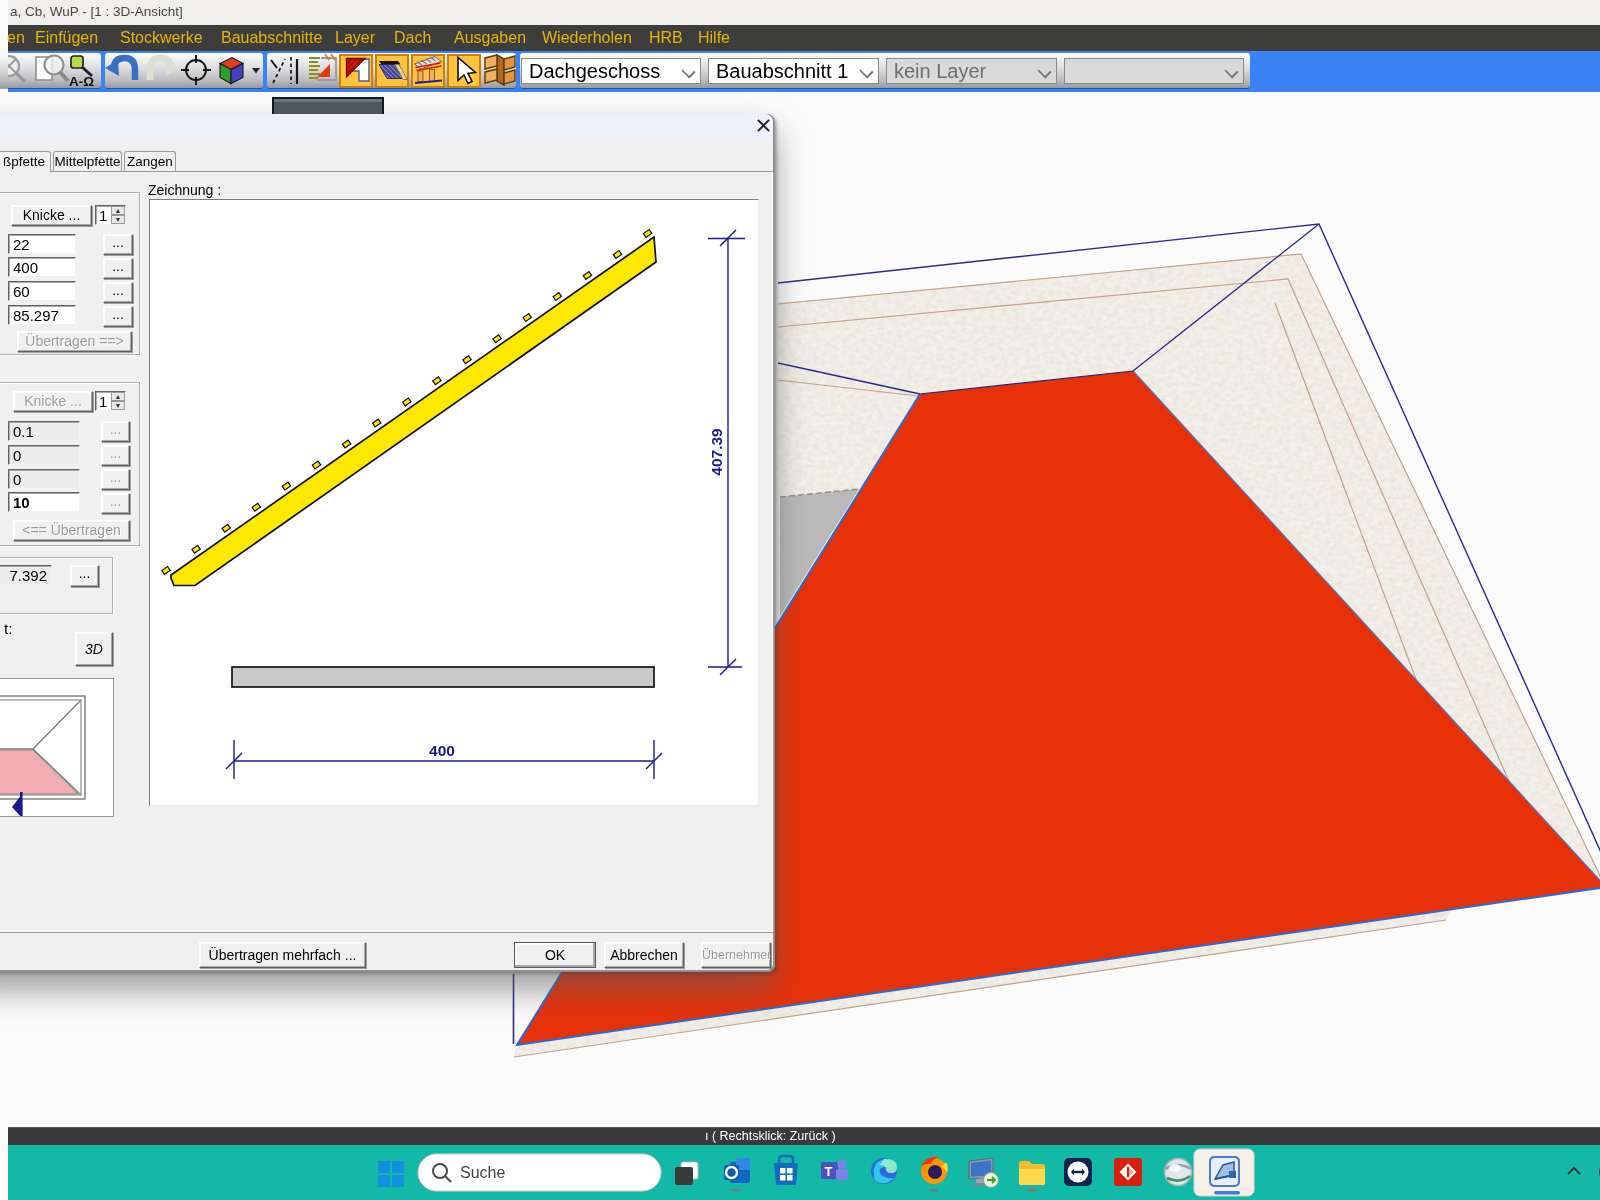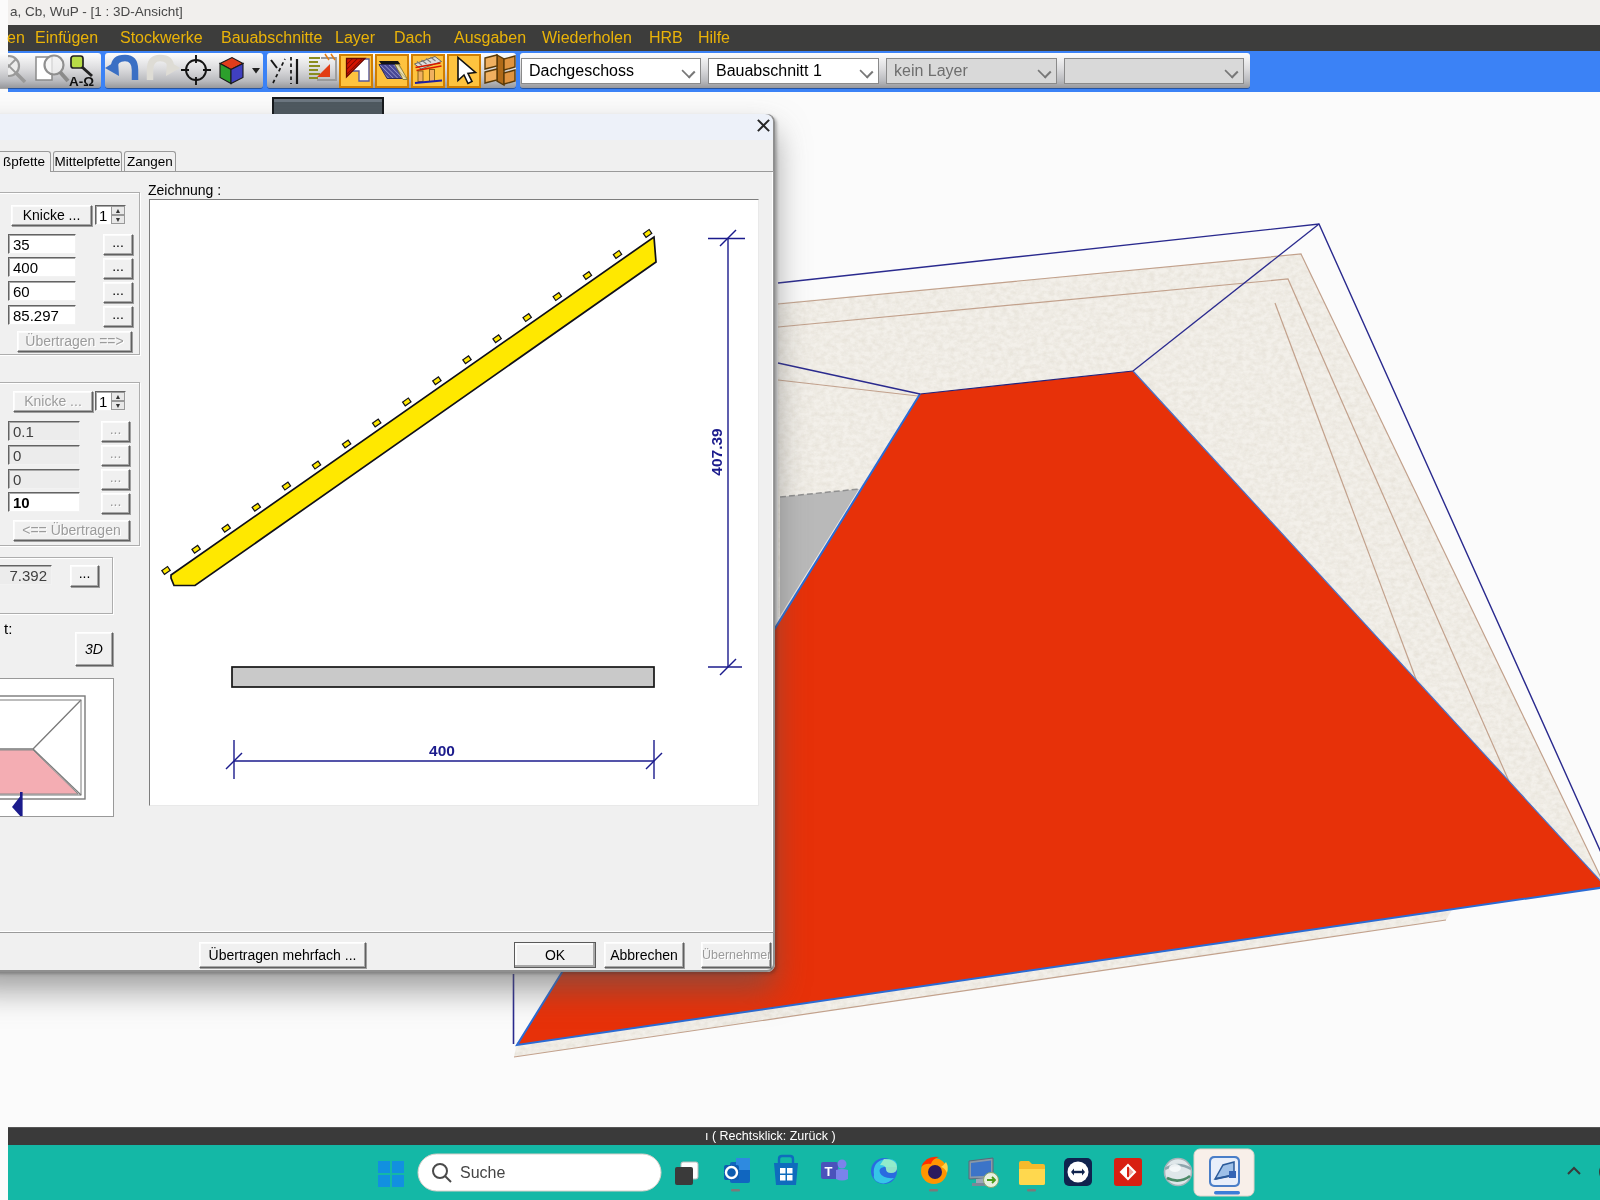--- a/index.html
+++ b/index.html
@@ -12,42 +12,42 @@
   #menubar{left:0;top:25px;width:1600px;height:26px;background:#3d3d3c;color:#eab308;
     font-size:17px;line-height:26px;white-space:nowrap;}
   #menubar span{position:absolute;font-size:16px;}
   #toolbar{left:0;top:51px;width:1600px;height:41px;background:#3b82f6;}
   .tpanel{position:absolute;top:2px;height:35px;border-radius:3px;
     background:linear-gradient(#fdfdfd,#dcdcde 45%,#b9babe 80%,#97989c);
     box-shadow:0 1px 0 rgba(0,0,0,.35);}
   .tbtn-hl{position:absolute;top:3px;width:34px;height:34px;background:#fec33f;
     border:2px solid #d07e00;box-sizing:border-box;}
   .combo{position:absolute;top:7px;height:26px;background:#fff;border:1px solid #8a8a8a;
-    font-size:16px;line-height:24px;color:#000;padding-left:7px;box-sizing:border-box;}
+    font-size:20px;line-height:24px;color:#000;padding-left:7px;box-sizing:border-box;}
   .combo.dis{background:#d9d9d9;color:#6e6e6e;}
   .combo .chev{position:absolute;right:6px;top:7px;width:9px;height:9px;
     border-right:2px solid #777;border-bottom:2px solid #777;transform:rotate(45deg) scale(1,.8);}
   #mdi{left:0;top:92px;width:1600px;height:1035px;background:#fbfbfb;}
   
   #statusbar{left:0;top:1127px;width:1600px;height:18px;background:#3a3a3a;color:#fff;
     font-size:12.5px;line-height:18px;box-shadow:inset 0 1px 0 #565656;}
   #taskbar{left:0;top:1145px;width:1600px;height:55px;background:#14b8a6;}
   
   #dlg{left:-41px;top:114px;width:808px;height:858px;background:#f0f0f0;
     outline:2px solid #8f8f8f;outline-offset:-2px;border-radius:0 8px 8px 0;box-sizing:border-box;
     box-shadow:2px 2px 3px rgba(40,40,40,.3), 0 18px 32px rgba(90,90,90,.58);}
   #dlg *{box-sizing:border-box;}
   #dlgtitle{left:0;top:0;width:806px;height:26px;background:#edf1f9;border-radius:0 8px 0 0;}
   .btn{position:absolute;z-index:2;background:#f0f0f0;border:1px solid;border-color:#fff #606060 #606060 #fff;
     box-shadow:inset -1px -1px 0 #a8a8a8, inset 1px 1px 0 #fbfbfb, 1px 1px 0 rgba(60,60,60,.45);
     font-size:14px;color:#000;text-align:center;font-family:"Liberation Sans",sans-serif;}
   .btn.dis{color:#9b9b9b;text-shadow:1px 1px 0 #fff;}
   .edit{position:absolute;z-index:2;background:#fff;border:1px solid;border-color:#636363 #f2f2f2 #f2f2f2 #636363;
     box-shadow:inset 1px 1px 0 #a9a9a9;font-size:15px;color:#000;padding:1px 0 0 4px;}
-  .edit.dis{background:#ececec;color:#404040;}
+  .edit.dis{background:#ececec;color:#000000;}
   .group{position:absolute;z-index:2;border:1px solid #adadad;box-shadow:inset 1px 1px 0 #fff,1px 1px 0 #fff;}
   .tab{position:absolute;top:37px;height:20px;z-index:3;background:#f0f0f0;
     border:1px solid #9a9a9a;border-bottom:none;border-radius:3px 3px 0 0;
     font-size:13.5px;line-height:20px;text-align:center;color:#000;}
   #tabpage{position:absolute;left:0;top:57px;width:807px;height:762px;z-index:1;
     border:1px solid #9a9a9a;border-left:none;background:#f0f0f0;
     box-shadow:inset -1px -1px 0 #fff;}
   #canvas{position:absolute;left:182px;top:85px;z-index:2;width:610px;height:607px;background:#fff;
     border:1px solid #888;border-color:#7d7d7d #e9e9e9 #e9e9e9 #7d7d7d;}
 </style>
@@ -272,21 +272,21 @@
           <text x="433" y="755" text-anchor="middle" font-size="15.5" font-weight="bold" fill="#1b1b8c" font-family="Liberation Sans,sans-serif">400</text>
 
         </svg>
       </div>
 
       <div class="group" style="left:-20px;top:78px;width:193px;height:163px;"></div>
       <div class="btn" style="left:44px;top:91px;width:81px;height:21px;line-height:19px;">Knicke ...</div>
       <div class="edit" style="left:128px;top:91px;width:31px;height:20px;padding-left:3px;">1</div>
       <div class="abs" style="left:144px;top:92px;width:14px;height:9px;background:#e8e8e8;border:1px solid #999;z-index:3;font-size:7px;line-height:8px;text-align:center;color:#333;">▲</div>
       <div class="abs" style="left:144px;top:101px;width:14px;height:9px;background:#e8e8e8;border:1px solid #999;z-index:3;font-size:7px;line-height:8px;text-align:center;color:#333;">▼</div>
-      <div class="edit" style="left:41px;top:120px;width:68px;height:20px;">35</div>
+      <div class="edit" style="left:41px;top:120px;width:68px;height:20px;">22</div>
       <div class="edit" style="left:41px;top:143px;width:68px;height:20px;">400</div>
       <div class="edit" style="left:41px;top:167px;width:68px;height:20px;">60</div>
       <div class="edit" style="left:41px;top:191px;width:68px;height:20px;">85.297</div>
       <div class="btn" style="left:136px;top:120px;width:30px;height:21px;line-height:14px;">...</div>
       <div class="btn" style="left:136px;top:144px;width:30px;height:21px;line-height:14px;">...</div>
       <div class="btn" style="left:136px;top:168px;width:30px;height:21px;line-height:14px;">...</div>
       <div class="btn" style="left:136px;top:192px;width:30px;height:21px;line-height:14px;">...</div>
       <div class="btn dis" style="left:50px;top:217px;width:115px;height:21px;line-height:19px;">Übertragen ==&gt;</div>
 
       <div class="group" style="left:-20px;top:268px;width:193px;height:164px;"></div>

